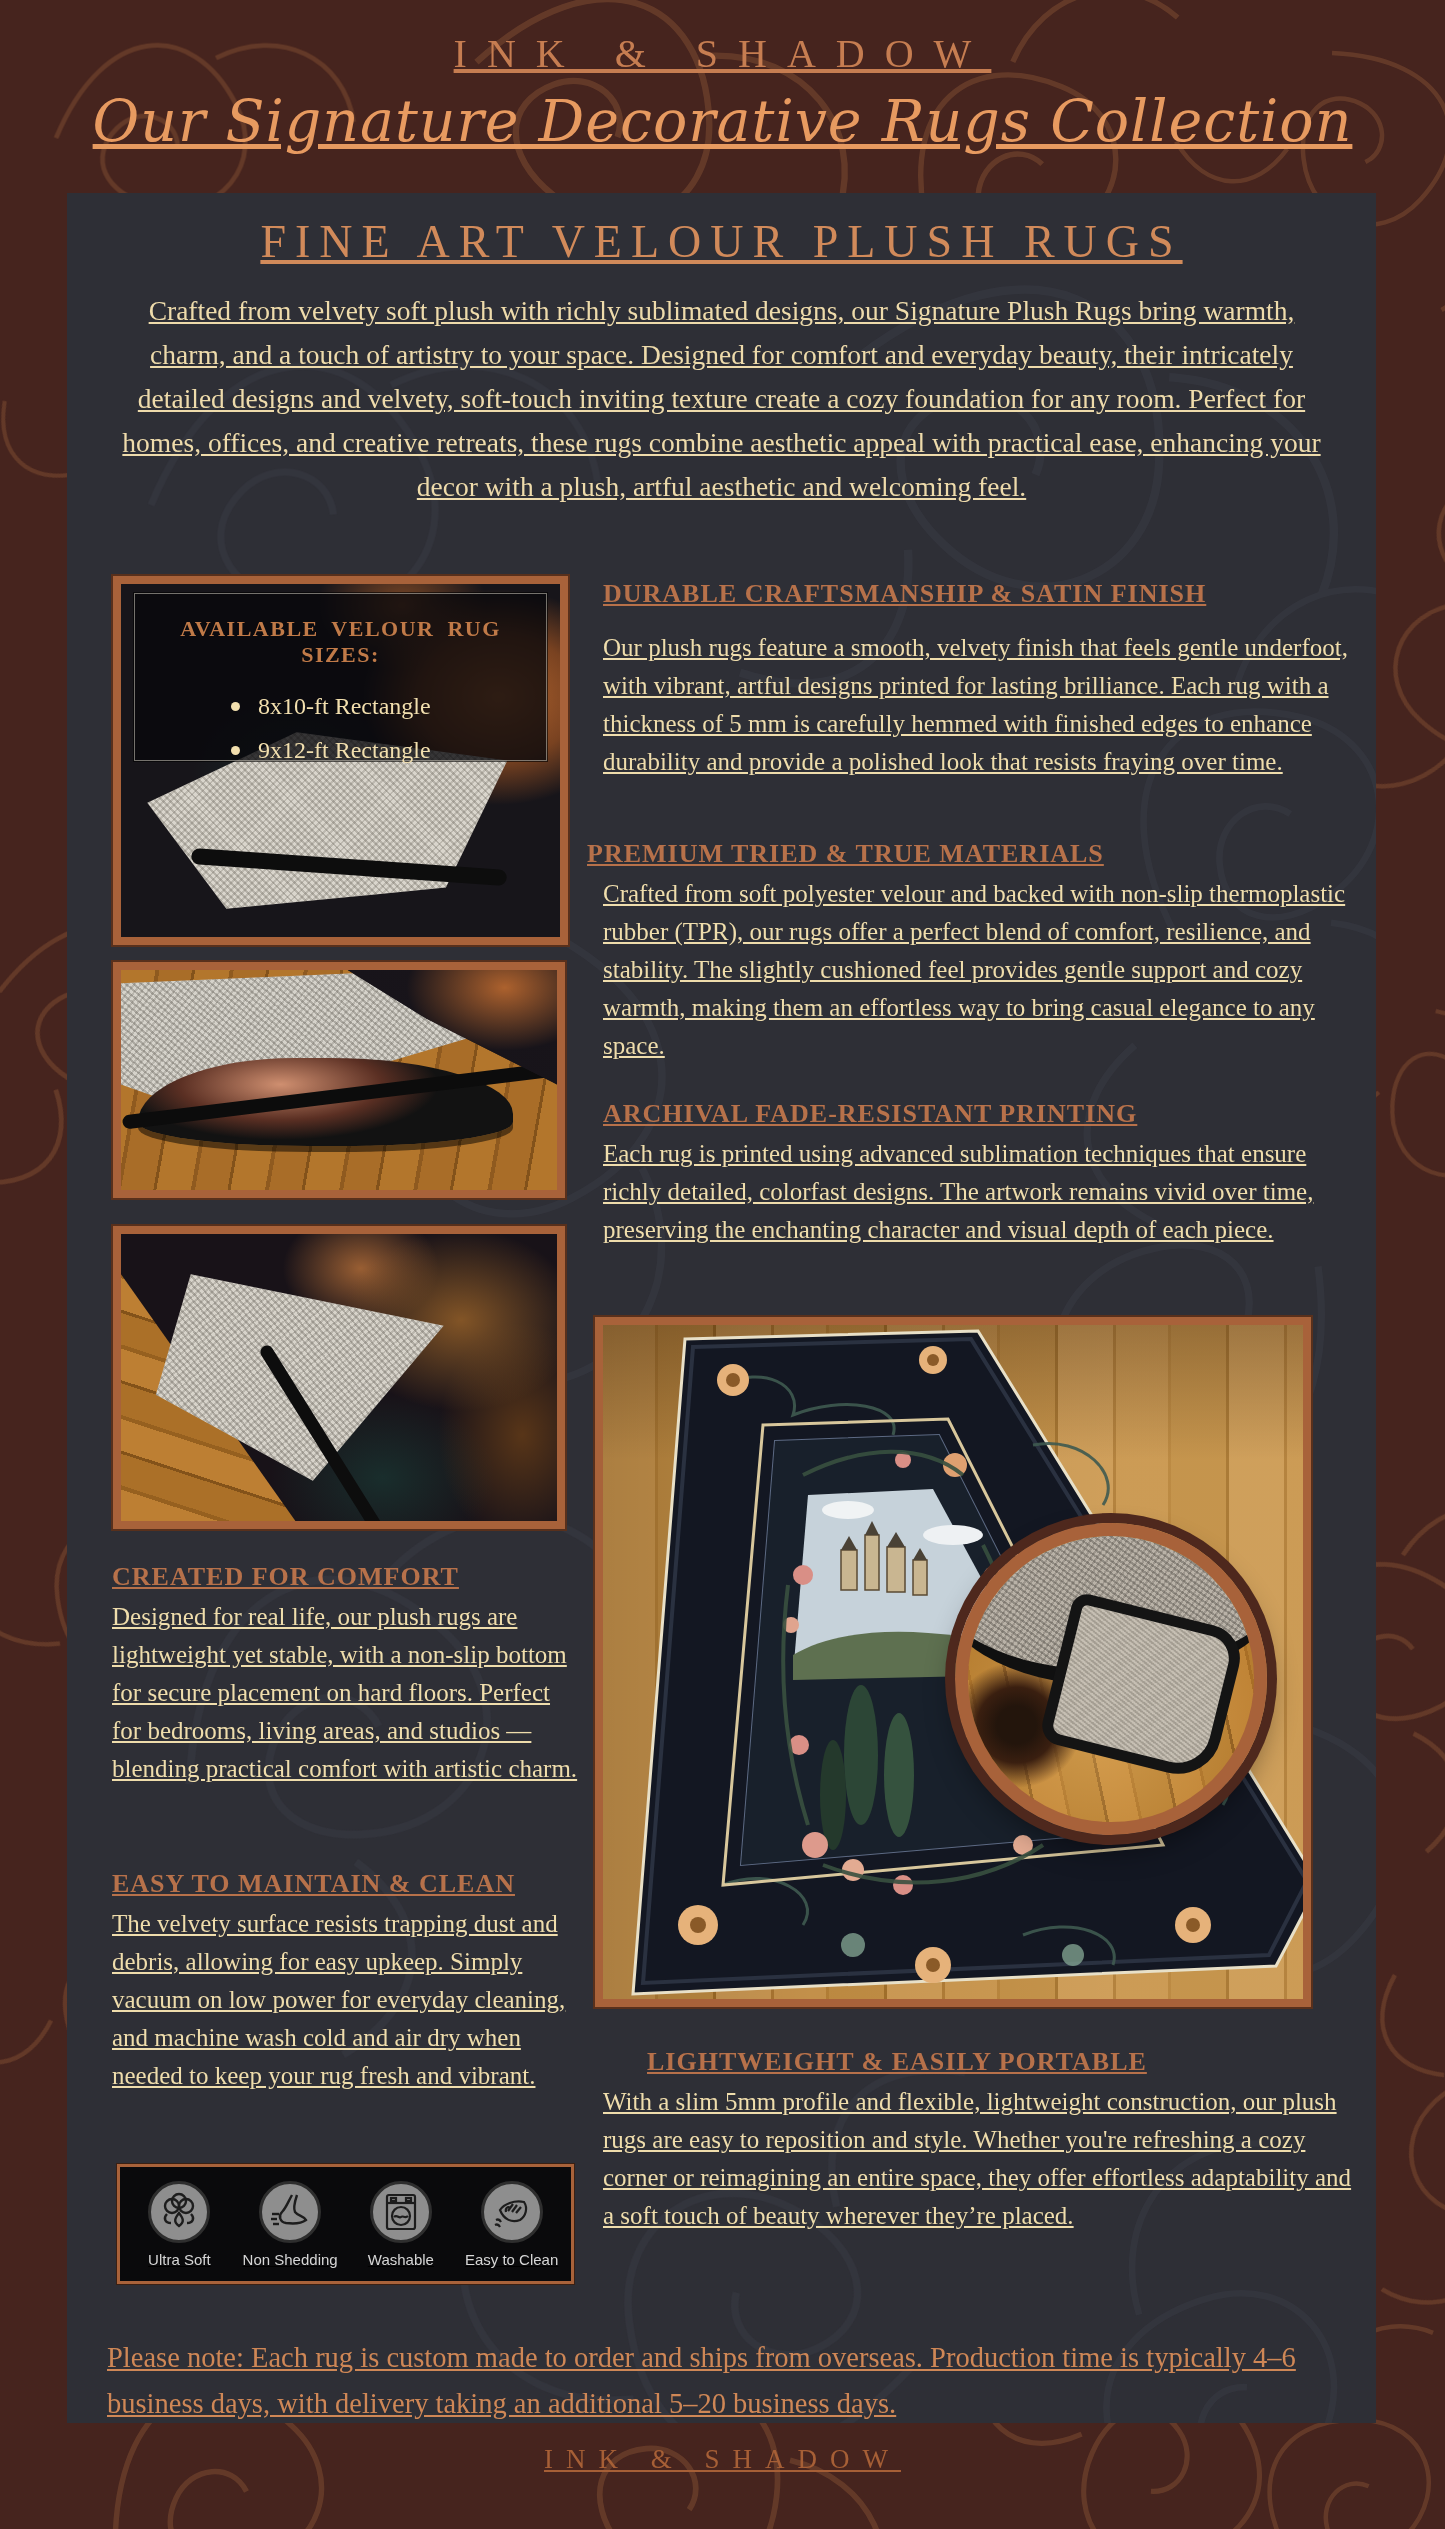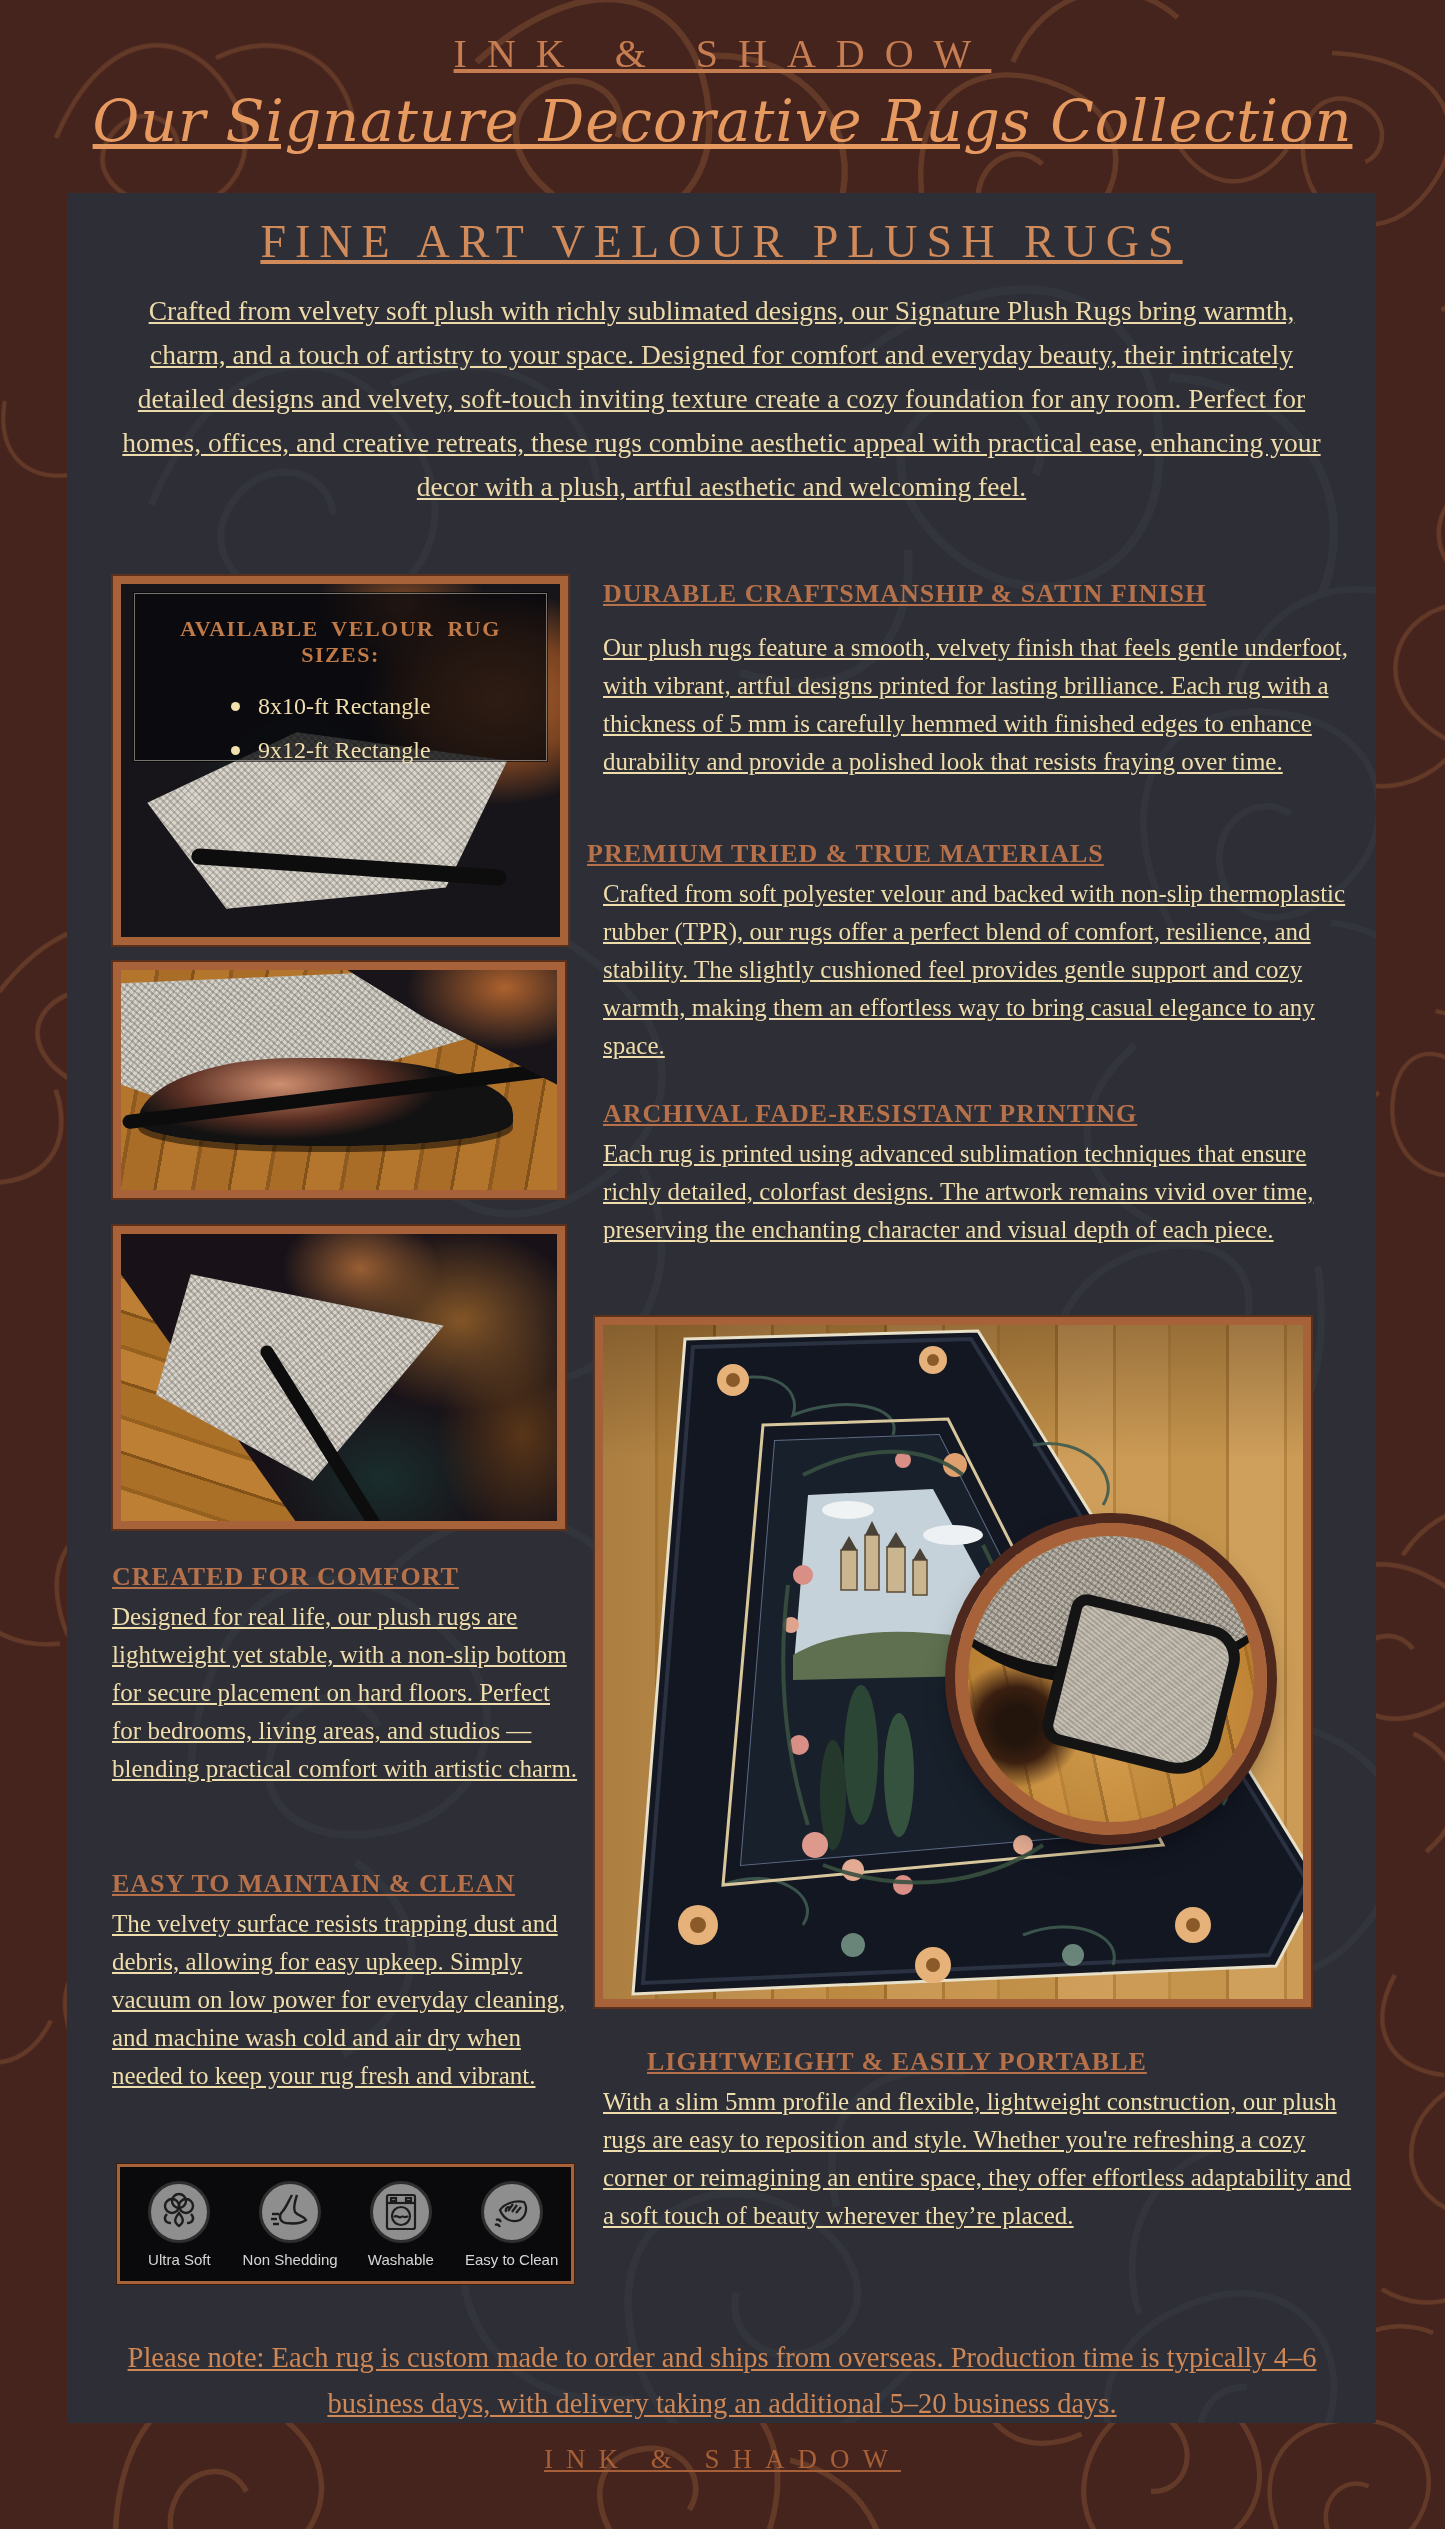--- a/index.html
+++ b/index.html
@@ -140,21 +140,21 @@
     left:50px;top:1971px;width:457px;height:120px;background:#0a0a0c;
     border:3px solid #a8623a;box-shadow:0 0 0 1px #3a2013;z-index:3;
     display:flex;justify-content:space-around;align-items:center;padding:0 4px;
   }
   .badge{display:flex;flex-direction:column;align-items:center;width:104px;}
   .badge-circle{width:62px;height:62px;border-radius:50%;background:#8e8e8e;
     border:3px solid #2e2e2e;display:flex;align-items:center;justify-content:center;}
   .badge-label{margin-top:8px;font-family:"Liberation Sans",sans-serif;font-size:15px;color:#d6d6d6;}
   
   .note{
-    left:40px;top:2142px;width:1230px;text-align:center;z-index:3;
+    left:40px;top:2142px;width:1230px;z-index:3;
     font-size:28.5px;line-height:46px;color:#cf8756;
   }
   .brand-bottom{
     left:0;top:2444px;width:1445px;text-align:center;z-index:2;
     font-size:27px;letter-spacing:13px;color:#a65f36;font-weight:400;
   }
 </style>
 </head>
 <body>
 

